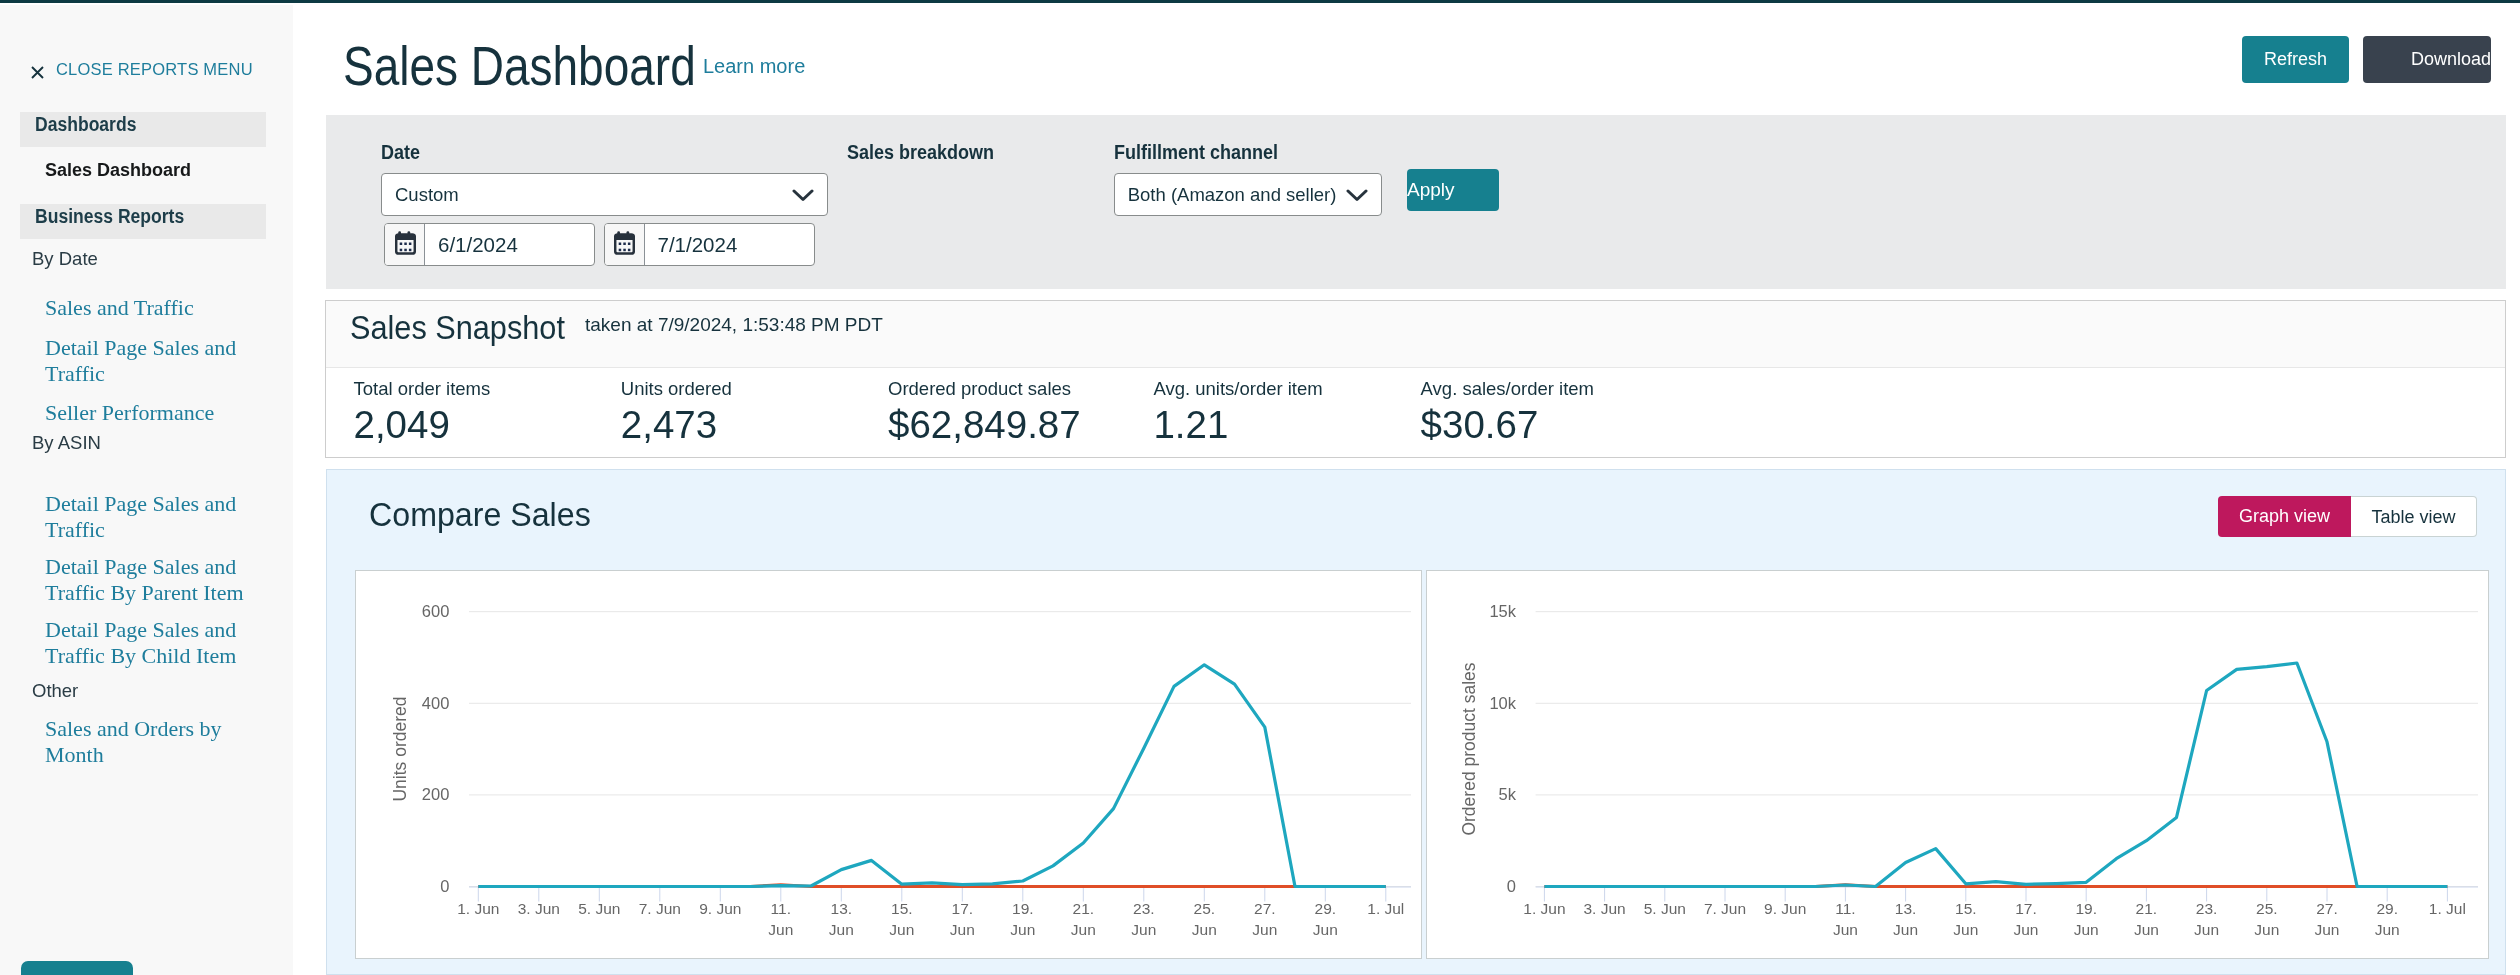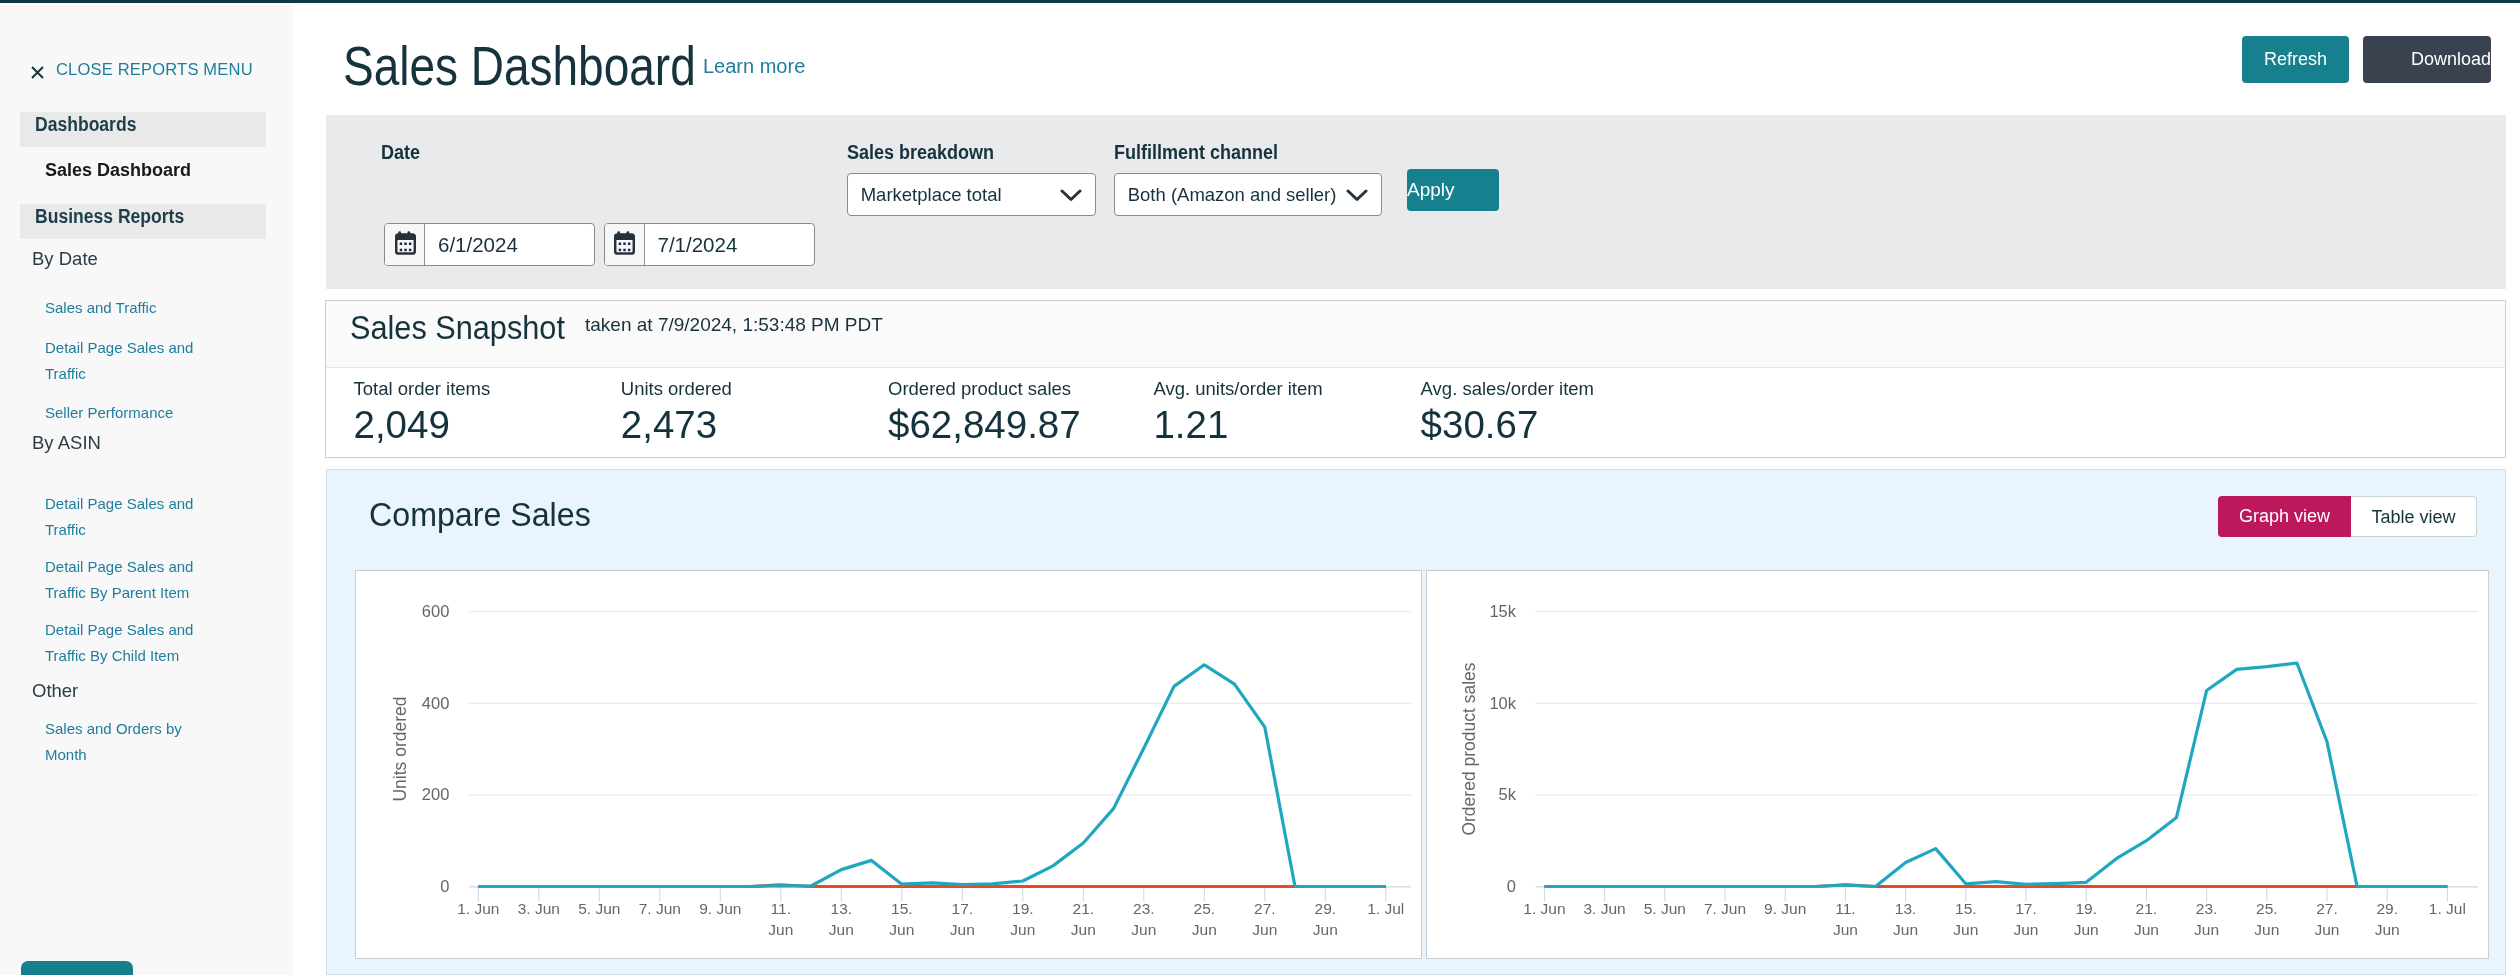--- a/index.html
+++ b/index.html
@@ -2,21 +2,21 @@
 <html><head><meta charset="utf-8">
 <style>
 * { margin:0; padding:0; box-sizing:border-box; }
 html,body { width:2520px; height:975px; background:#fff; font-family:"Liberation Sans",sans-serif; overflow:hidden; position:relative; }
 #topbar { position:absolute; left:0; top:0; width:2520px; height:3px; background:#0d3a43; }
 #sidebar { position:absolute; left:0; top:5px; width:293px; height:970px; background:#f8f8f8; }
 .sbhdr { position:absolute; left:20px; width:246px; height:35px; background:#e9e9e9; }
 .sbhdr span { position:absolute; left:14.6px; top:1.3px; font-size:19.5px; font-weight:bold; color:#1d3d49; transform:scaleX(0.9); transform-origin:0 0; white-space:nowrap; }
 .sbbold { position:absolute; font-size:18px; font-weight:bold; color:#17191a; }
 .sbsub { position:absolute; font-size:18.5px; color:#2a3c45; }
-.sblink { position:absolute; font-size:15px; color:#1e7d9c; }
+.sblink { position:absolute; font-size:22px; color:#1e7d9c;font-family:Liberation Serif, serif; }
 #closerow { position:absolute; left:30.5px; top:60.5px; } #closerow svg { display:block; }
 #closetext { position:absolute; left:56px; top:54.5px; font-size:16.5px; letter-spacing:0.2px; color:#1e7d9c; }
 #feedback { position:absolute; left:21px; top:961px; width:112px; height:20px; background:#16808f; border-radius:7px 7px 0 0; }
 #main { position:absolute; left:293px; top:5px; width:2227px; height:970px; background:#fff; }
 h1 { position:absolute; left:343px; top:32.5px; font-size:56px; font-weight:400; color:#16323d; white-space:nowrap; }
 h1 span { display:inline-block; transform:scaleX(0.821); transform-origin:0 0; }
 #learnmore { position:absolute; left:703px; top:55px; font-size:20px; color:#1e7d9c; }
 .btn { position:absolute; top:36px; height:47px; border-radius:4px; color:#fff; font-size:18px; text-align:center; }
 #refresh { left:2242px; width:107px; background:#16808f; line-height:47px; }
 #download { left:2363px; width:128px; background:#39424e; line-height:47px;padding-left:48px; }
@@ -73,21 +73,21 @@
 </div>
 <div id="main"></div>
 <h1><span>Sales Dashboard</span></h1>
 <div id="learnmore">Learn more</div>
 <div id="refresh" class="btn">Refresh</div>
 <div id="download" class="btn">Download</div>
 <div id="filterbar">
   <div class="flabel" style="left:55px;top:25.5px">Date</div>
   <div class="flabel" style="left:520.7px;top:25.5px">Sales breakdown</div>
   <div class="flabel" style="left:787.7px;top:25.5px">Fulfillment channel</div>
-  <div class="sel" style="left:520.7px;width:249px">Marketplace total<svg width="22" height="13" viewBox="0 0 22 13" fill="none">
+  <div class="sel" style="left:55px;width:447px">Custom<svg width="22" height="13" viewBox="0 0 22 13" fill="none">
         <path d="M2 2 L11 10.5 L20 2" stroke="#27333d" stroke-width="3" stroke-linecap="round" stroke-linejoin="round"></path>
       </svg></div>
   <div class="sel" style="left:787.7px;width:268px">Both (Amazon and seller)<svg width="22" height="13" viewBox="0 0 22 13" fill="none">
         <path d="M2 2 L11 10.5 L20 2" stroke="#27333d" stroke-width="3" stroke-linecap="round" stroke-linejoin="round"></path>
       </svg></div>
   <div class="dinp" style="left:58px;width:211px">
       <div class="dico">
         <svg width="21" height="24" viewBox="0 0 21 24">
           <g fill="#27313c">
             <rect x="3.3" y="0.2" width="2.7" height="4.5" rx="1.2"></rect>

